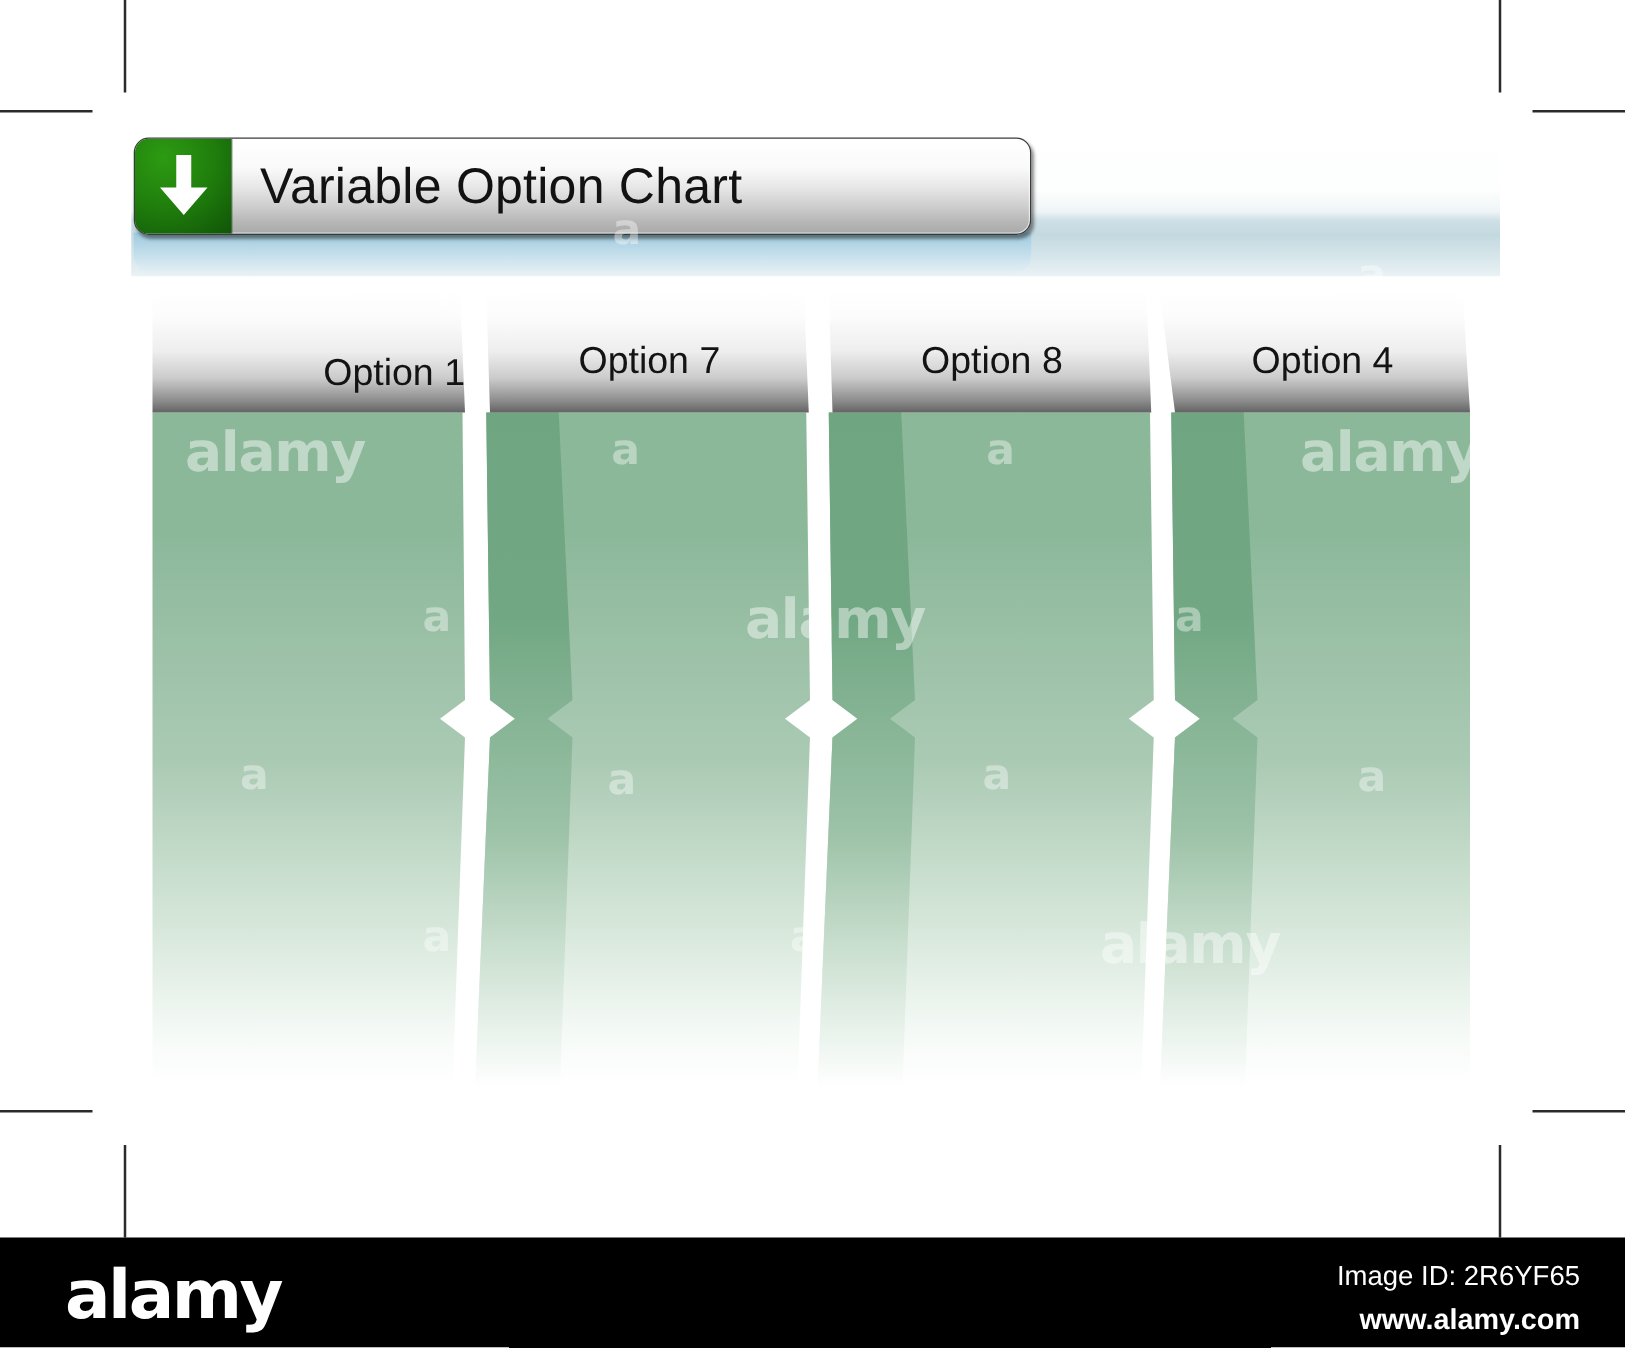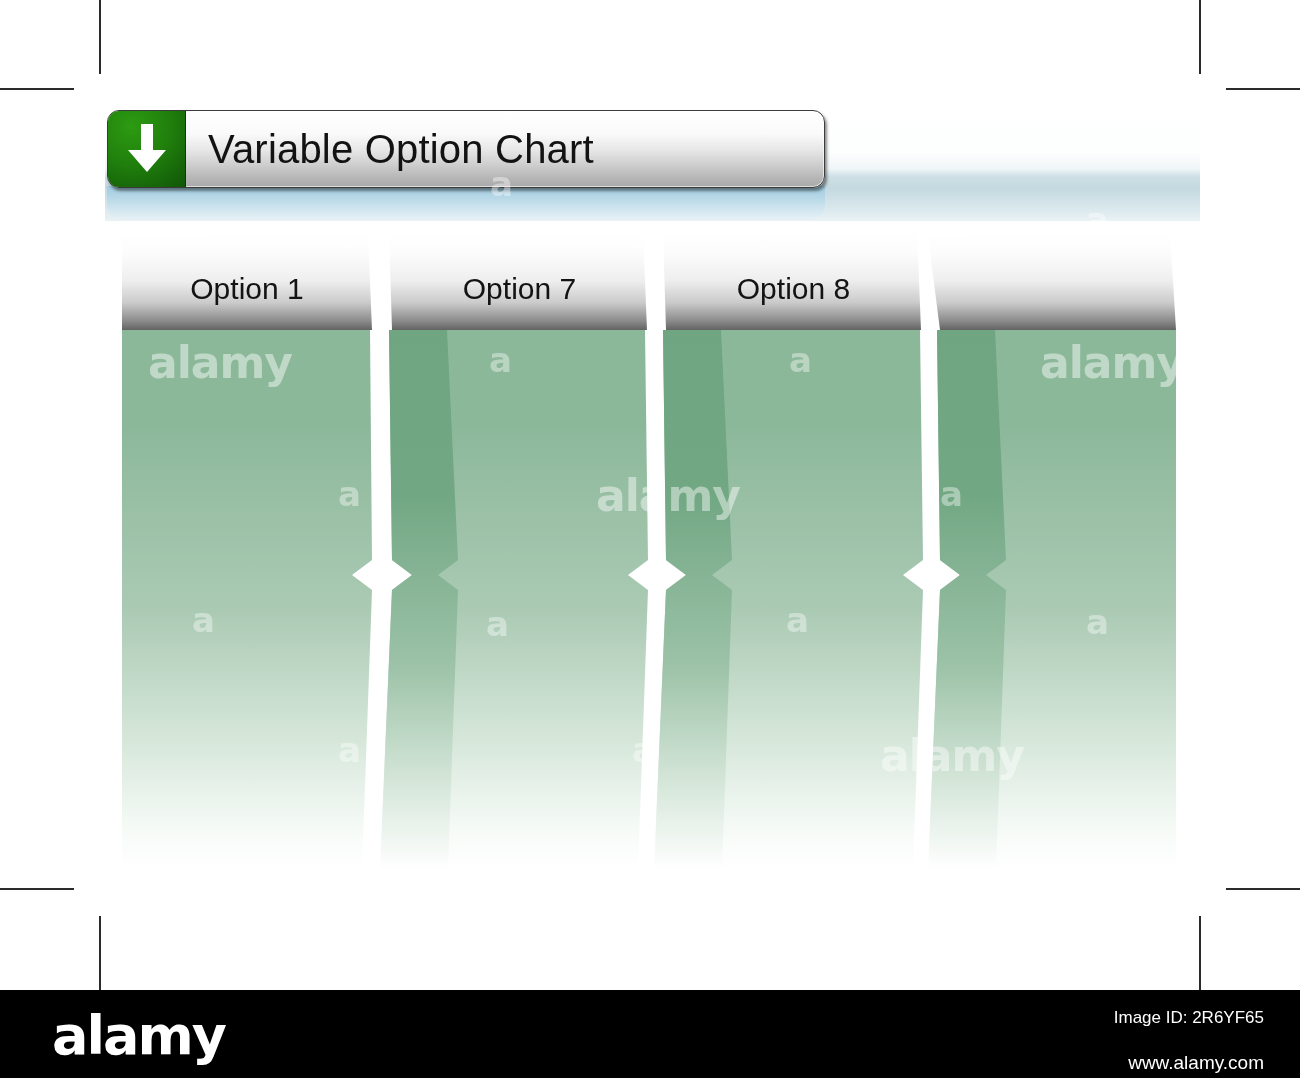--- a/index.html
+++ b/index.html
@@ -75,22 +75,22 @@
   .wm.sm  { font-size:34px; opacity:.40; }
 
   
   #footer { position:absolute; left:0; top:990px; width:1300px; height:88px; background:#000; }
   #footer-logo {
     position:absolute; left:52px; top:14px;
     font-family:"DejaVu Sans", sans-serif; font-weight:bold;
     font-size:54px; color:#fff; letter-spacing:-2px;
   }
   #footer-right { position:absolute; right:36px; top:18px; text-align:right; color:#fff; }
-  #footer-id  { font-size:17px; margin-bottom:24px; }
-  #footer-url { font-size:19px; font-weight:normal; }
+  #footer-id  { font-size:22px; margin-bottom:8px; }
+  #footer-url { font-size:23px; font-weight:bold; }
 </style>
 </head>
 <body>
 
 <div id="stage">
 
   <div class="crop v" style="left:99px;  top:0px;   height:74px;"></div>
   <div class="crop h" style="left:0px;   top:88px;  width:74px;"></div>
   <div class="crop v" style="left:1199px;top:0px;   height:74px;"></div>
   <div class="crop h" style="left:1226px;top:88px; width:74px;"></div>
@@ -167,23 +167,24 @@
 
       <g>
         <path d="M937,330 L1176,330 L1176,870 L928,870
                  L940,590 L960,575 L940,560 Z" fill="url(#bodyGrad)"></path>
         <path d="M937,330 L995,330 L1006,560 L986,575 L1006,590 L996,870 L928,870
                  L940,590 L960,575 L940,560 Z" fill="url(#chevGrad)"></path>
         <path d="M928,236 L1170,232 L1176,330 L940,330 Z" fill="url(#headGrad)"></path>
       </g>
     </svg>
 
-    <div class="col-head-text" style="left:122px; top:272px; width:250px;">Option 1</div>
+    <div class="col-head-text" style="left:122px; top:282px; width:250px;text-align:right;">Option 1</div>
     <div class="col-head-text" style="left:392px; top:272px; width:255px;">Option 7</div>
     <div class="col-head-text" style="left:666px; top:272px; width:255px;">Option 8</div>
+    <div class="col-head-text" style="left:940px; top:272px; width:236px;">Option 4</div>
 
     <div class="wm big" style="left:148px; top:337px;">alamy</div>
     <div class="wm big" style="left:1040px;top:337px;">alamy</div>
     <div class="wm big" style="left:596px; top:470px;">alamy</div>
     <div class="wm big" style="left:880px; top:730px;">alamy</div>
 
     <div class="wm sm" style="left:338px; top:216px;">a</div>
     <div class="wm sm" style="left:633px; top:216px;">a</div>
     <div class="wm sm" style="left:489px; top:340px;">a</div>
     <div class="wm sm" style="left:789px; top:340px;">a</div>

